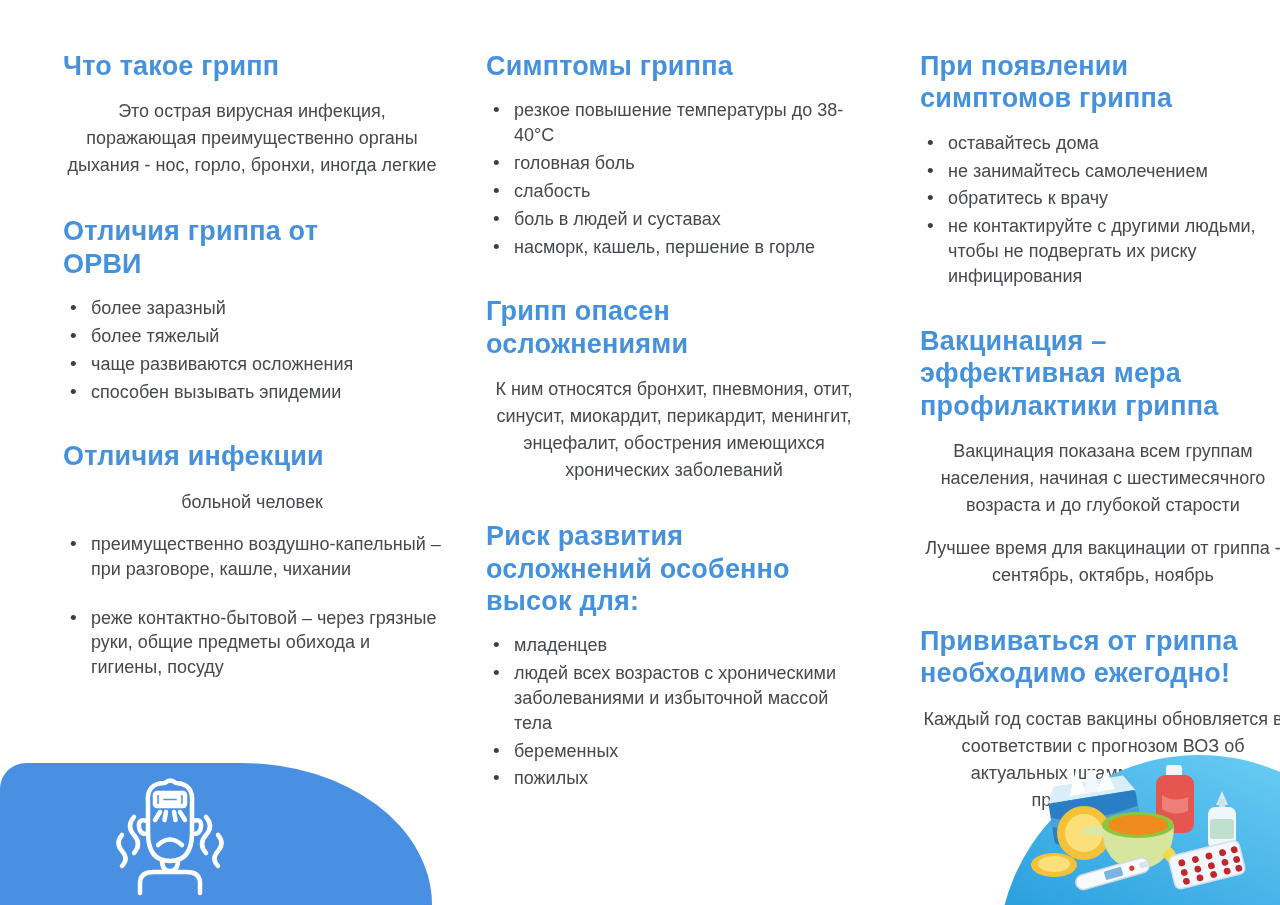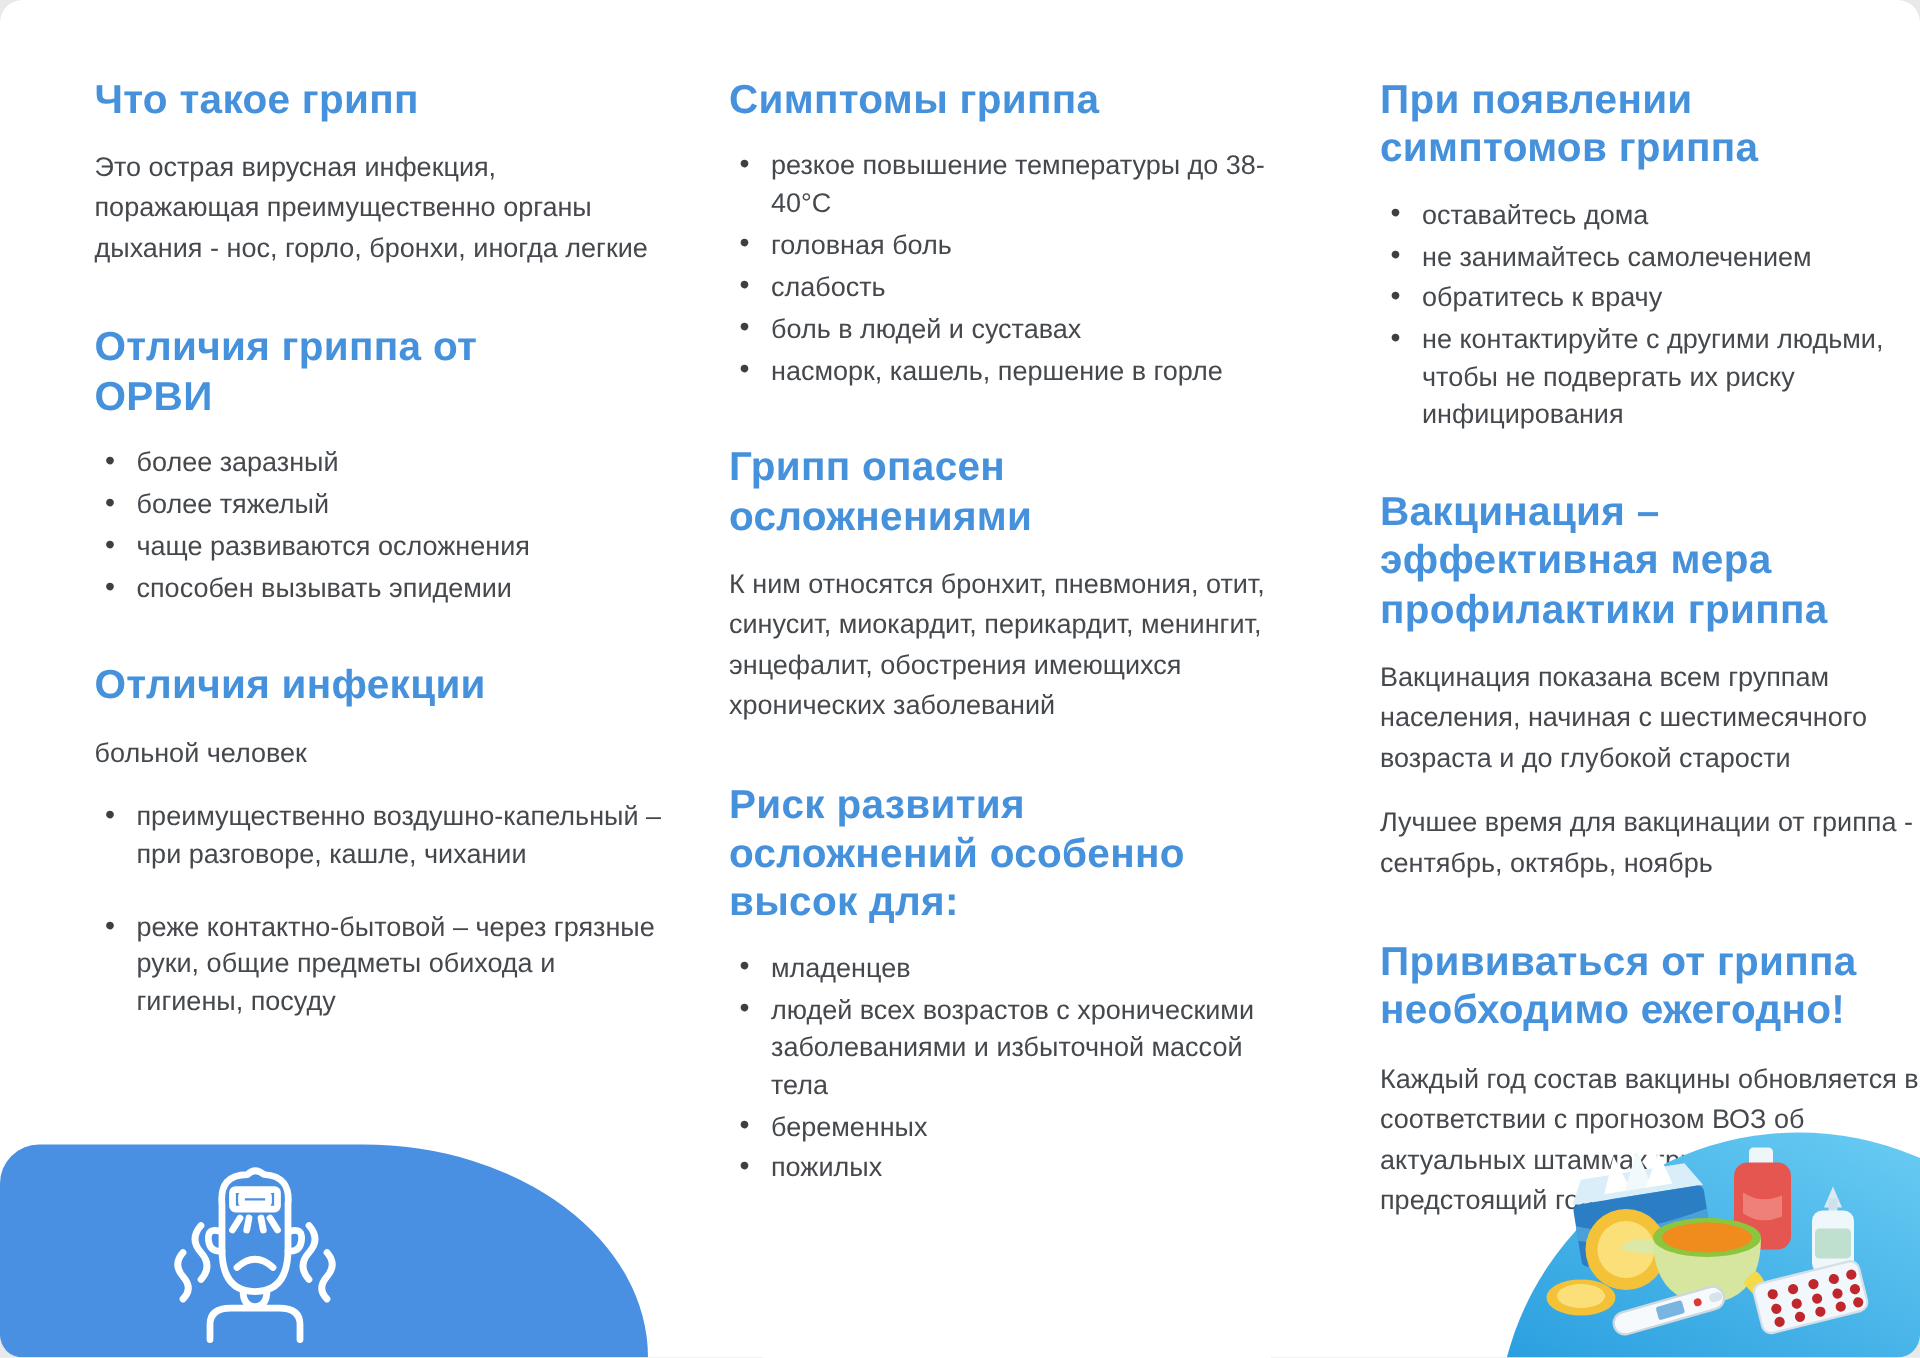--- a/index.html
+++ b/index.html
@@ -8,41 +8,41 @@
     --shape-blue:#4a90e2;
   }
   html,body{margin:0;padding:0;background:#e9e9e9;}
   .page{
     position:relative;
     width:1280px;height:905px;
     background:#ffffff;
     overflow:hidden;
     font-family:"Liberation Sans", sans-serif;
     color:var(--body);
-    border-radius:15px;
   }
   .col{position:absolute;top:50px;}
   .col-1{left:63px;width:378px;}
   .col-2{left:486px;width:376px;}
   .col-3{left:920px;width:366px;}
 
   .heading{
     margin:36px 0 16px;
     font-size:27px;
     line-height:1.2;
     font-weight:700;
     letter-spacing:.2px;
     color:var(--accent);
     white-space:pre-line;
   }
   .col > .heading:first-child{margin-top:0;}
   .para{
     margin:0 0 16px;
     font-size:18px;
     line-height:1.5;
+    text-align:center;
   }
   .bullets{
     margin:4px 0 0;
     padding:0;
     list-style:none;
   }
   .bullets li{
     position:relative;
     padding-left:28px;
     margin-bottom:3px;

